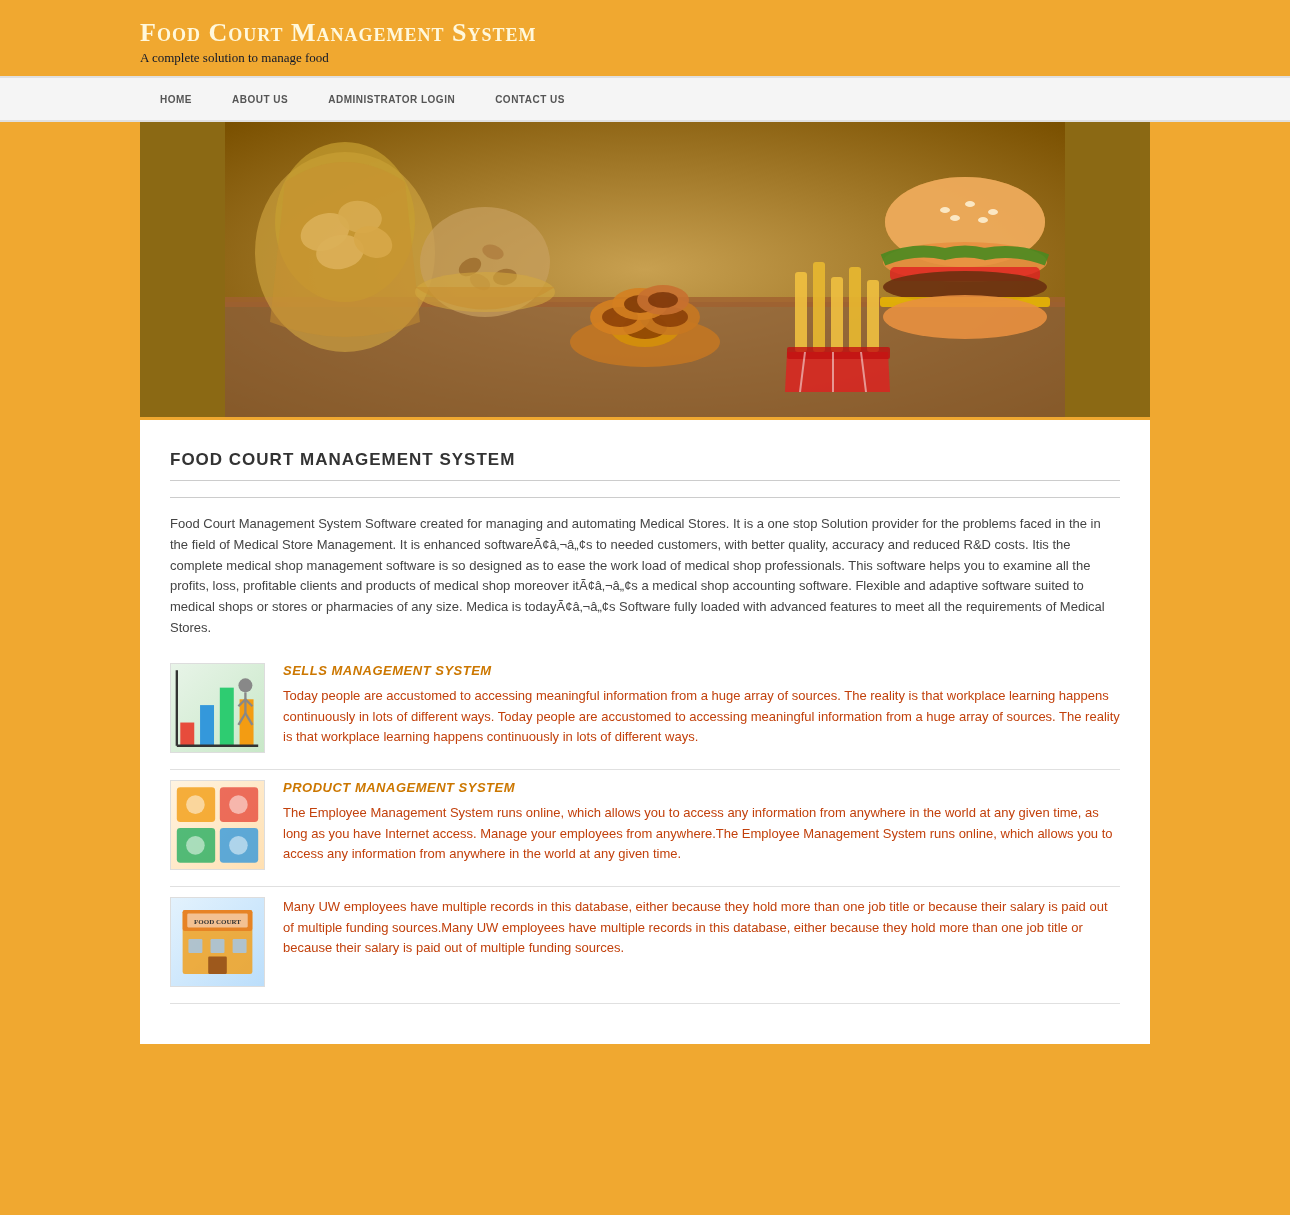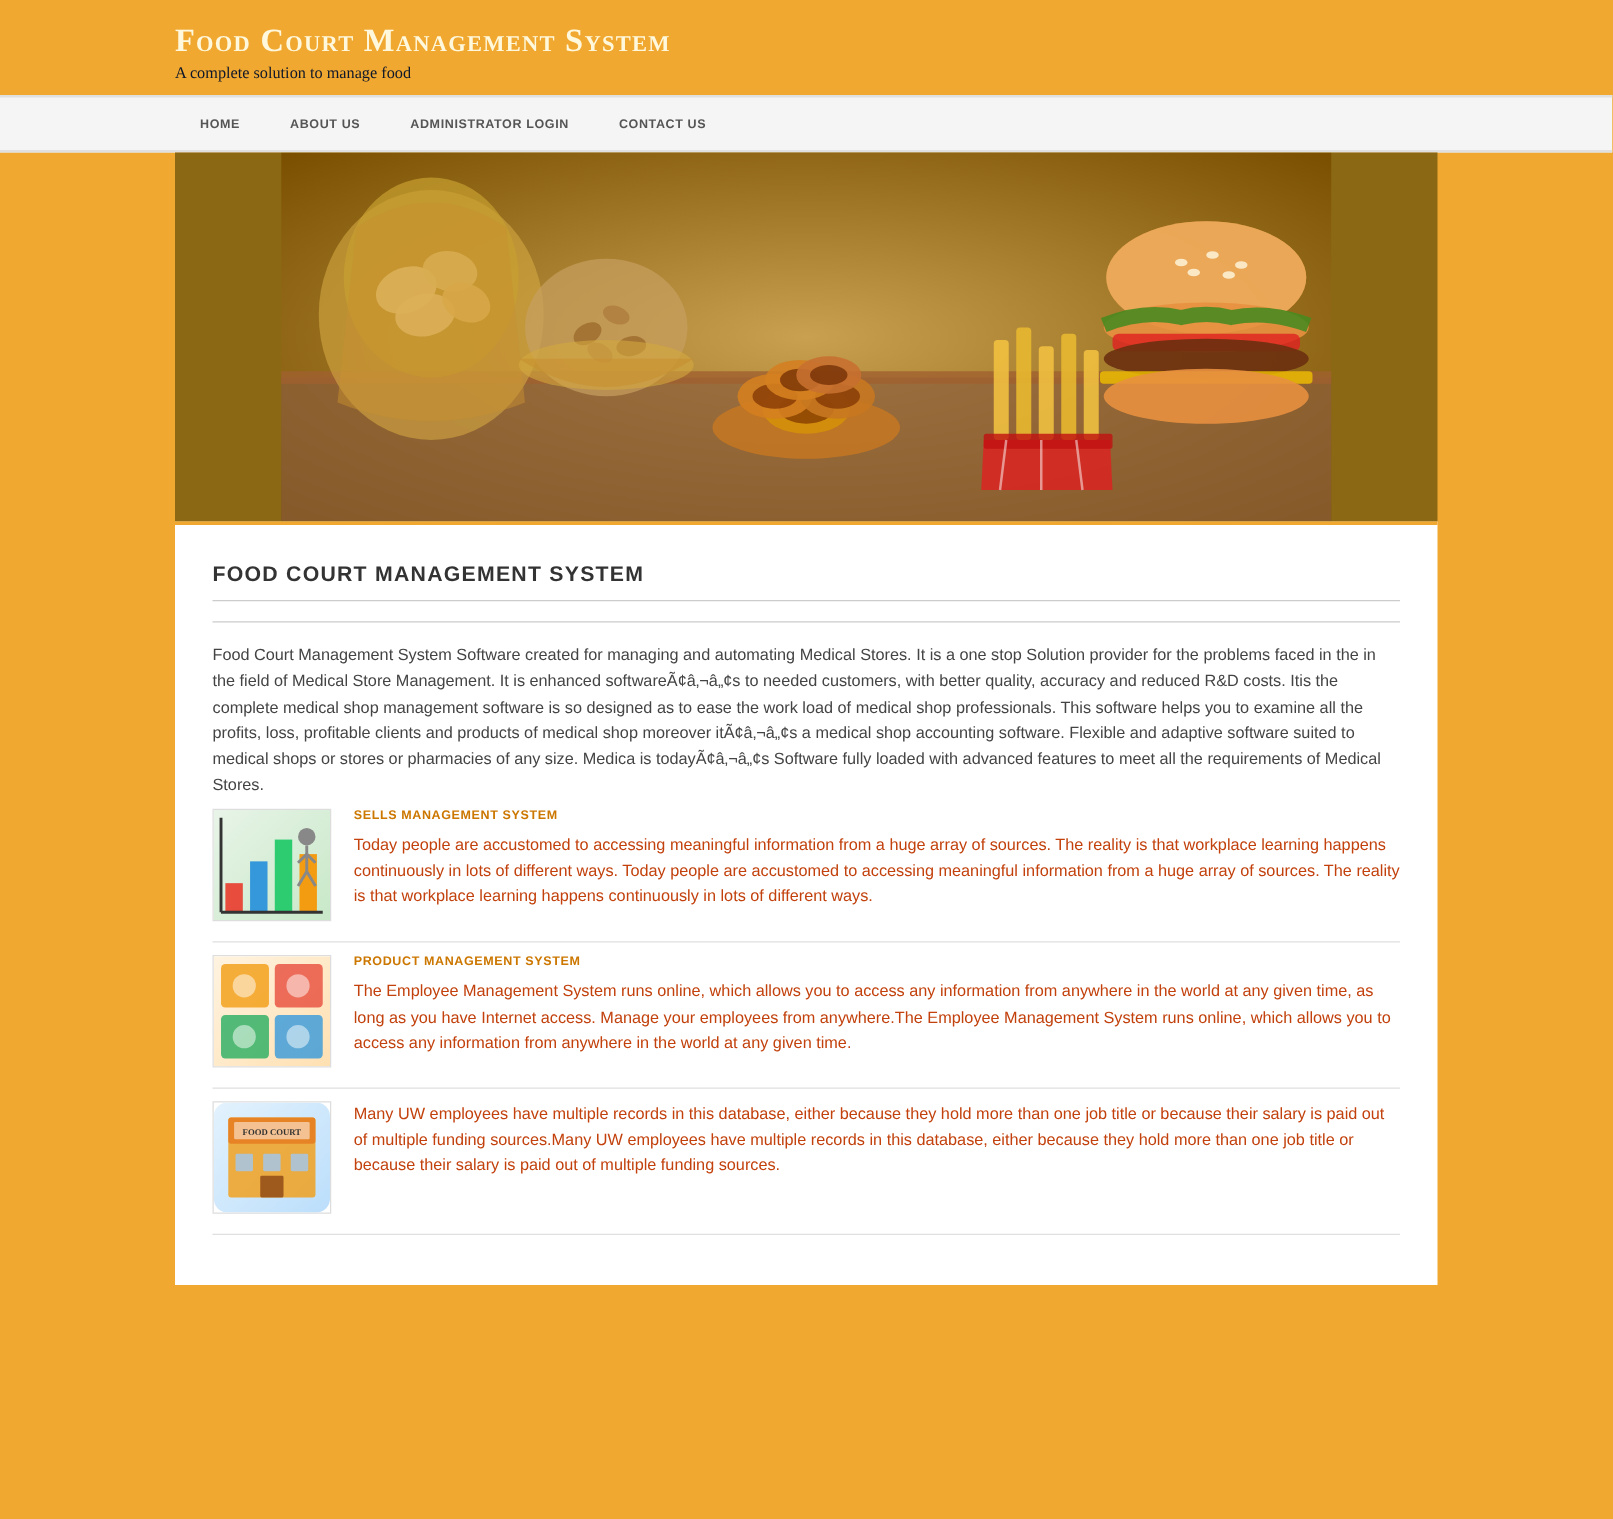--- a/index.html
+++ b/index.html
@@ -56,21 +56,21 @@
       font-family: Arial, sans-serif;
       letter-spacing: 1px;
       padding-bottom: 10px;
       border-bottom: 1px solid #ccc;
       margin-bottom: 16px;
     }
     #intro-text {
       font-size: 13px;
       color: #444;
       line-height: 1.6;
-      margin-bottom: 8px;
+      margin-bottom: 24px;
       font-family: Arial, sans-serif;
     }
     .feature-section {
       display: flex;
       align-items: flex-start;
       margin-bottom: 10px;
       padding-bottom: 16px;
       border-bottom: 1px solid #e0e0e0;
     }
     .feature-section:last-child {
@@ -89,27 +89,28 @@
       overflow: hidden;
       font-size: 11px;
       color: #888;
     }
     .feature-image svg {
       width: 100%;
       height: 100%;
     }
     .feature-text { flex: 1; }
     .feature-title {
-      font-size: 10px;
+      font-size: 13px;
       font-weight: bold;
       color: #cc7700;
       font-family: Arial, sans-serif;
       letter-spacing: 0.5px;
       margin-bottom: 8px;
       text-transform: uppercase;
+      font-style: italic;
     }
     .feature-desc {
       font-size: 13px;
       color: #c2410c;
       line-height: 1.6;
       font-family: Arial, sans-serif;
     }
     #footer-space {
       height: 60px;
     }
@@ -139,21 +140,20 @@
       align-items: center;
       justify-content: center;
     }
     .img-login {
       width: 100%;
       height: 100%;
       background: linear-gradient(135deg, #e3f2fd 0%, #bbdefb 100%);
       display: flex;
       align-items: center;
       justify-content: flex-start;
-      border-radius: 11px;
     }
   </style>
 </head>
 <body>
 
 <div id="header">
   <div id="site-title">Food Court Management System</div>
   <div id="site-tagline">A complete solution to manage food</div>
 </div>
 

